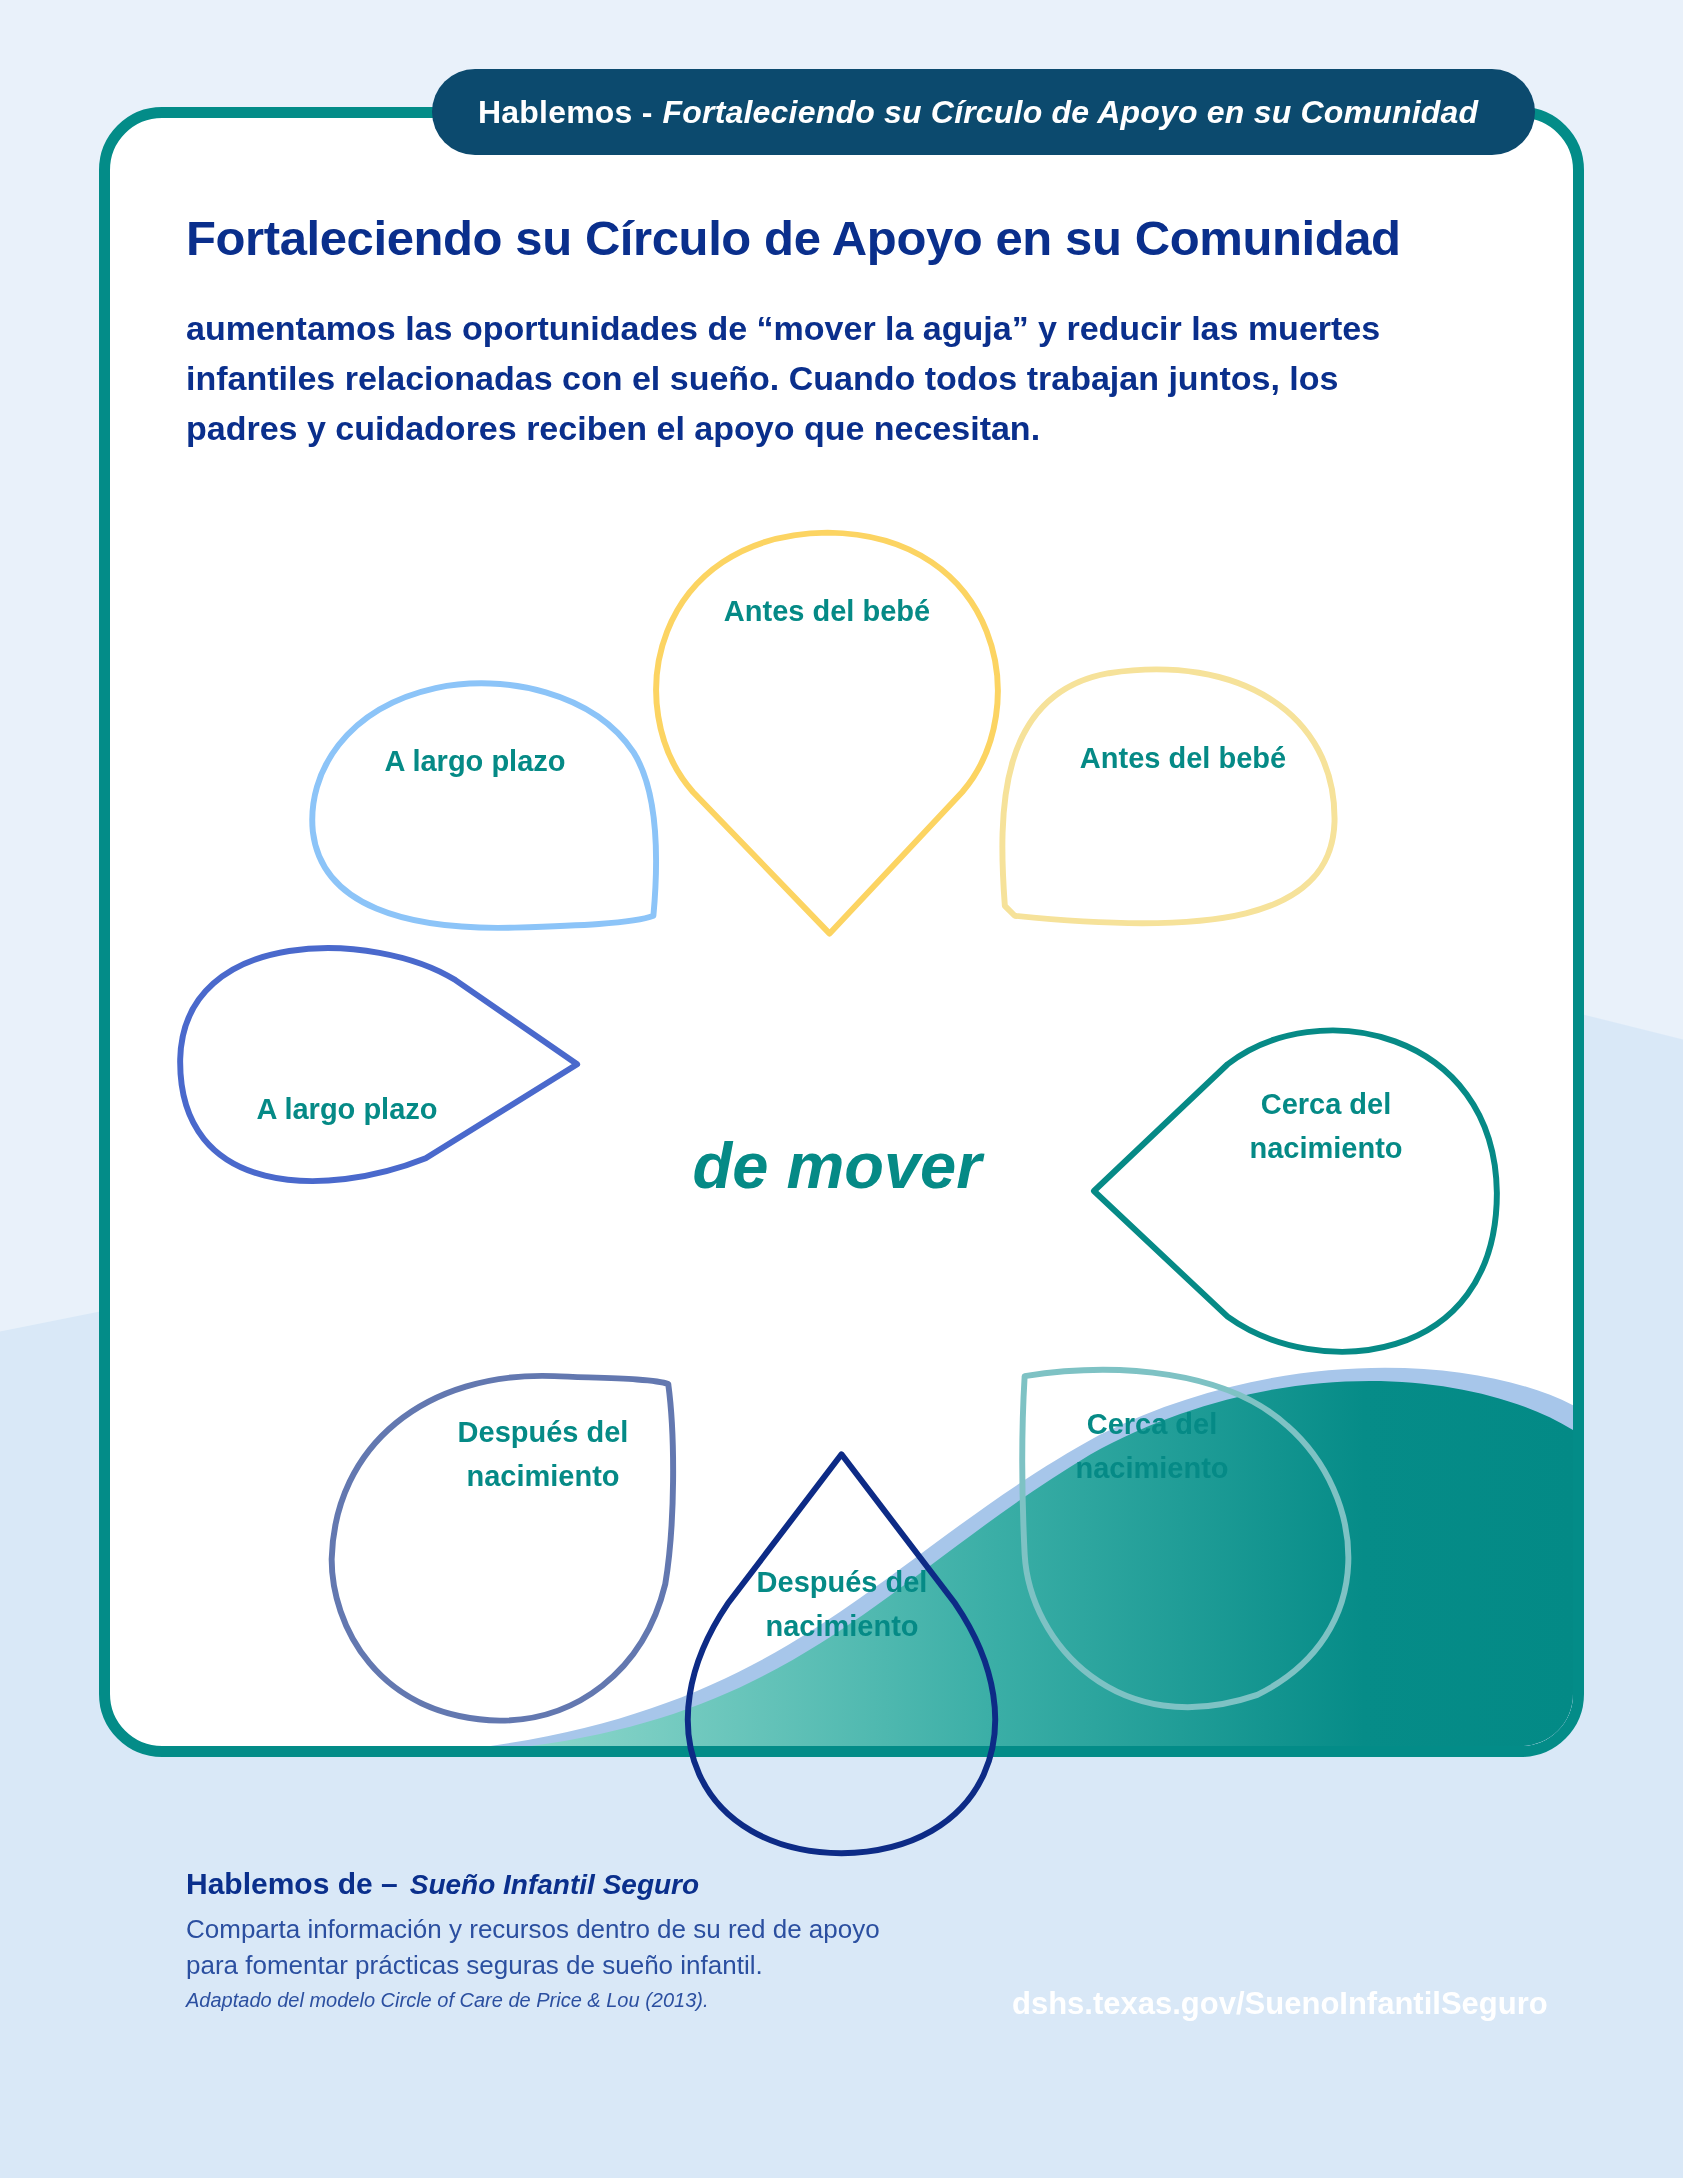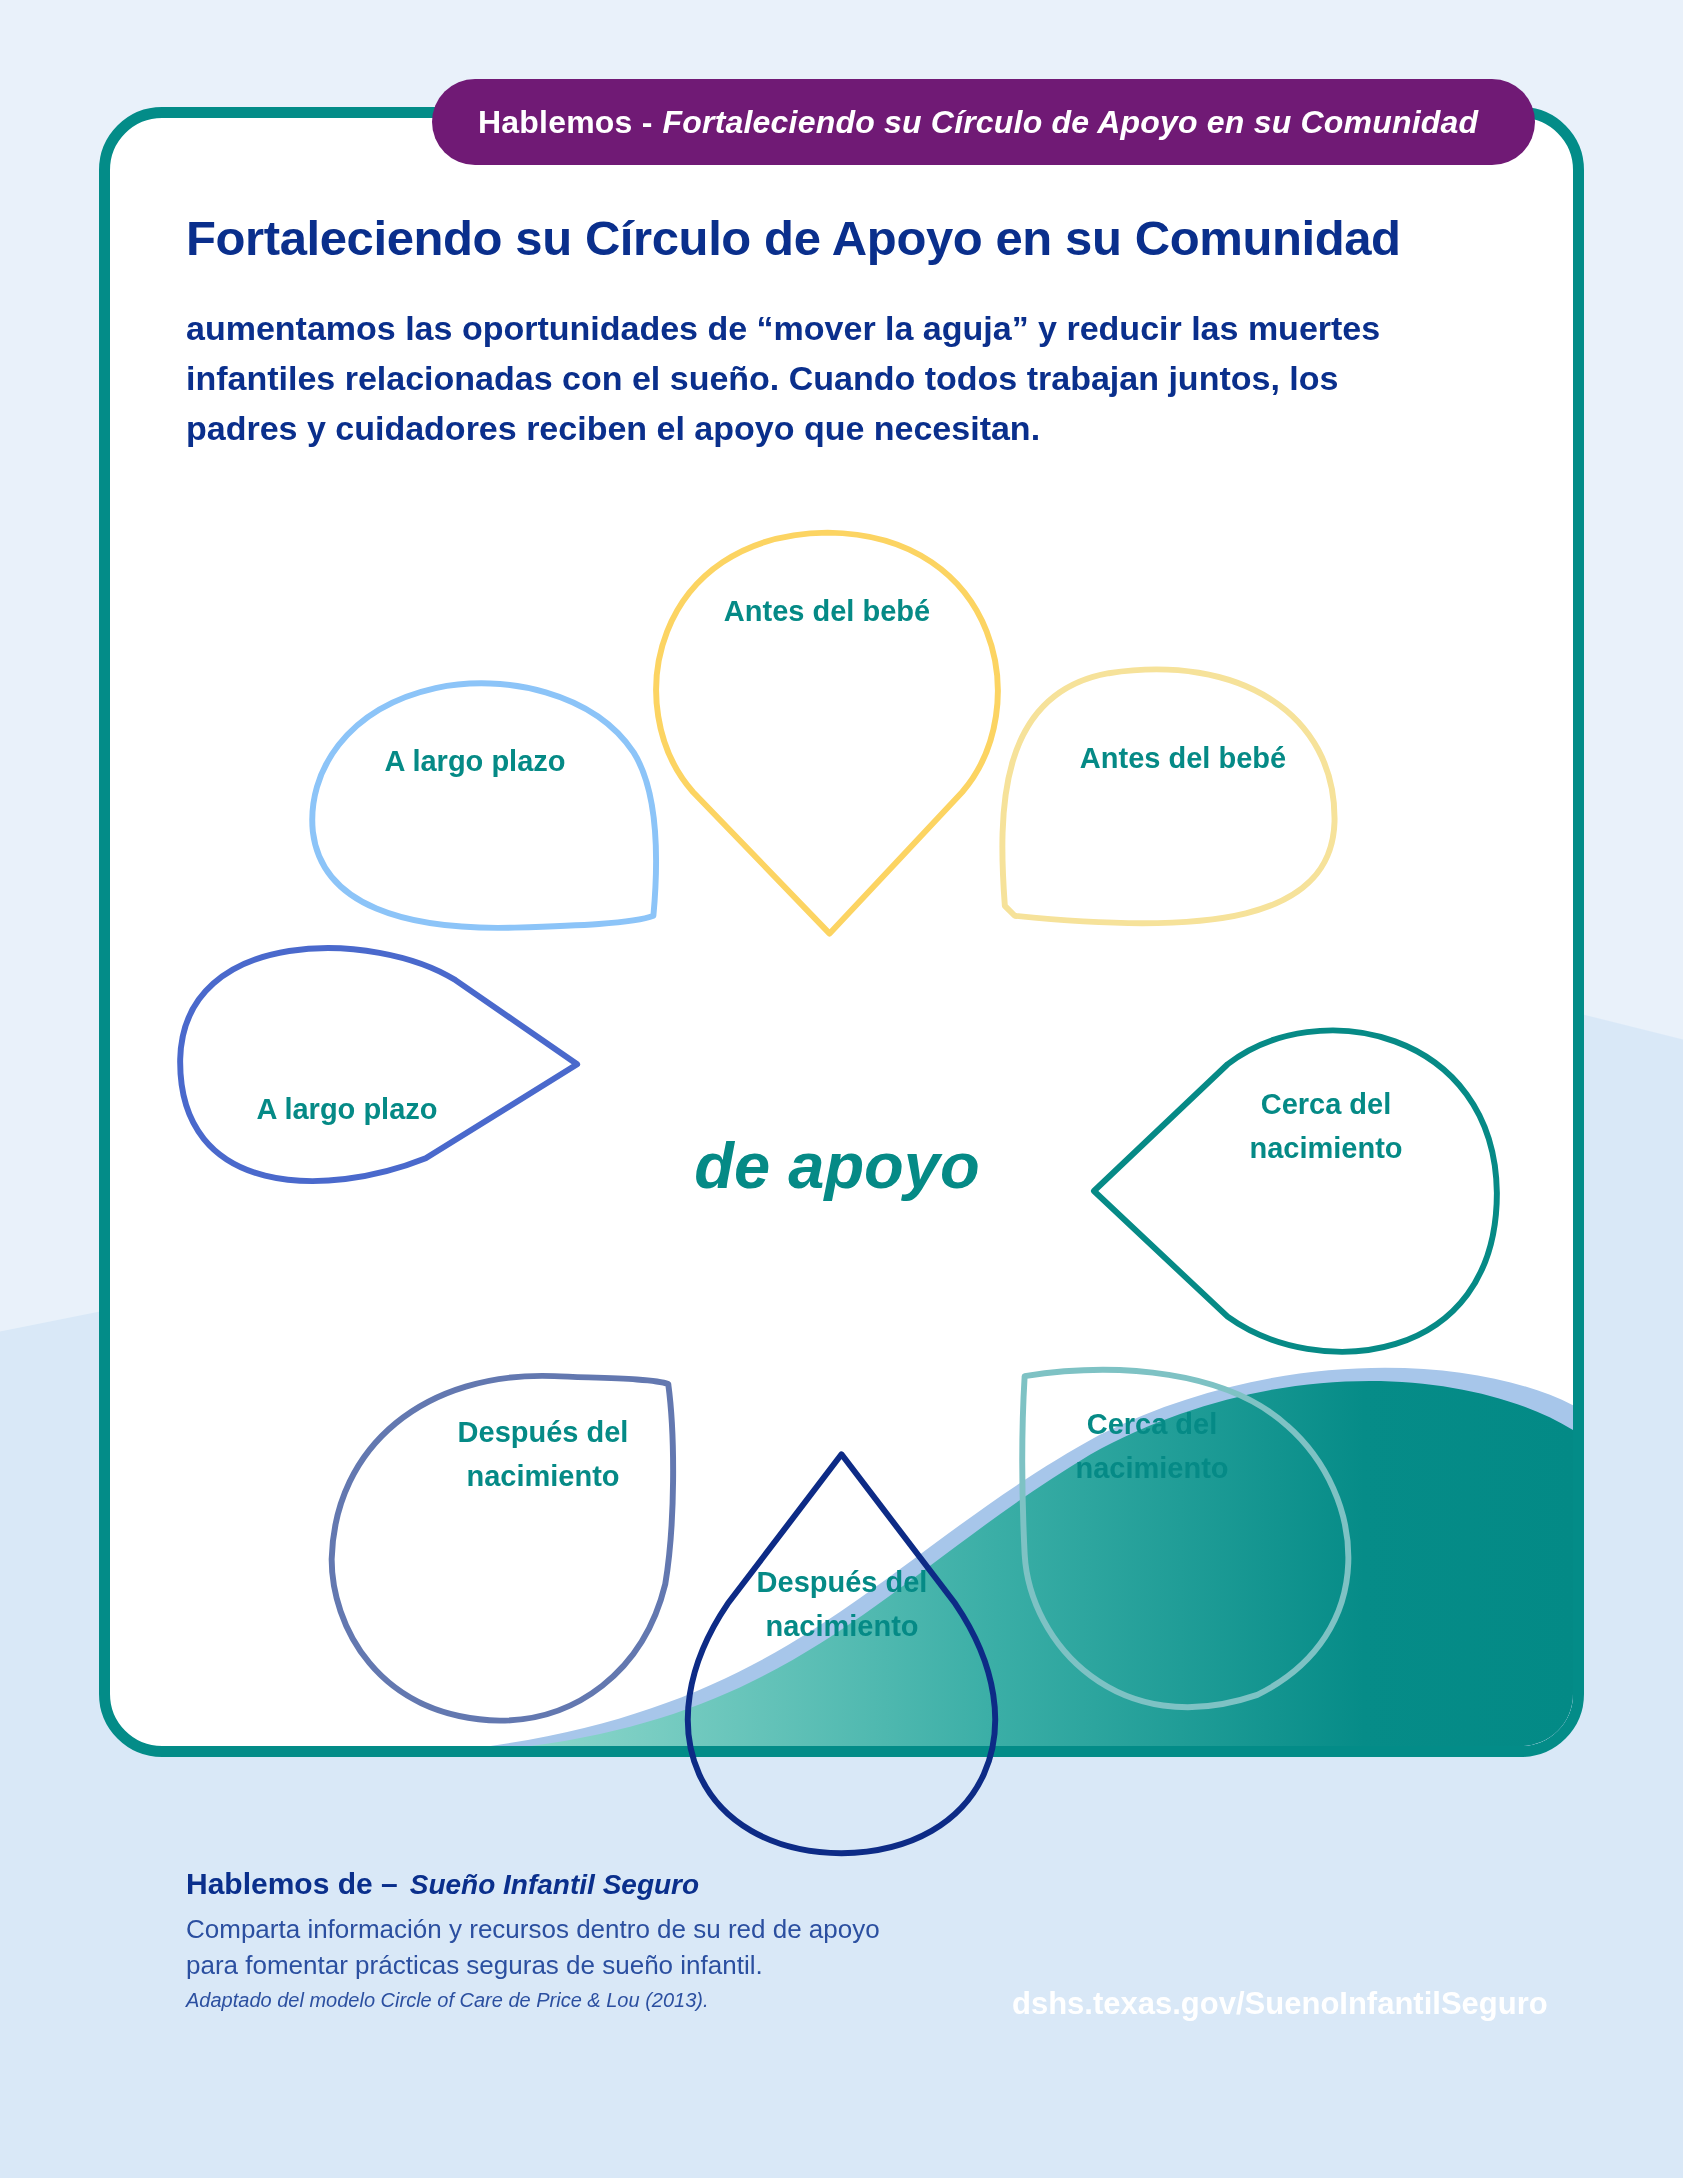--- a/index.html
+++ b/index.html
@@ -9,22 +9,22 @@
     font-family: "Liberation Sans", "DejaVu Sans", sans-serif;
   }
   .bg-svg { position: absolute; left: 0; top: 0; }
   .frame {
     position: absolute; left: 99px; top: 107px; width: 1485px; height: 1650px;
     box-sizing: border-box; border: 11px solid #038c88; border-radius: 63px;
     background: #ffffff; overflow: hidden;
   }
   .wave-svg { position: absolute; left: 0; top: 0; }
   .tab {
-    position: absolute; left: 432px; top: 79px; width: 1103px; height: 86px;
-    background: #701a75; border-radius: 44px; color: #ffffff;
+    position: absolute; left: 432px; top: 69px; width: 1103px; height: 86px;
+    background: #0c4a6e; border-radius: 44px; color: #ffffff;
     box-sizing: border-box; padding-left: 46px;
     display: flex; align-items: center;
     font-weight: bold; font-size: 32px; letter-spacing: 0.2px; white-space: nowrap;
   }
   .tab .it { font-style: italic; margin-left: 10px; }
   .title {
     position: absolute; left: 186px; top: 210px;
     color: #0a2f8c; font-weight: bold; font-size: 49px; white-space: nowrap;
     letter-spacing: -0.4px;
   }
@@ -142,21 +142,21 @@
   <div>nacimiento</div>
 </div>
 <div class="plabel" style="left:347px; top:1087px;">
   <span>A largo plazo</span>
 </div>
 <div class="plabel" style="left:475px; top:739px;">
   <span>A largo plazo</span>
 </div>
 
 <div class="center">
-  <span>de apoyo</span>
+  <span>de mover</span>
 </div>
 
 <div class="foot-title">
   <span>Hablemos de  –</span><span class="it">Sueño Infantil Seguro</span>
 </div>
 <div class="foot-body">
   <span>Comparta información y recursos dentro de su red de apoyo</span>
   <span>para fomentar prácticas seguras de sueño infantil.</span>
 </div>
 <div class="foot-note">Adaptado del modelo Circle of Care de Price &amp; Lou (2013).</div>

